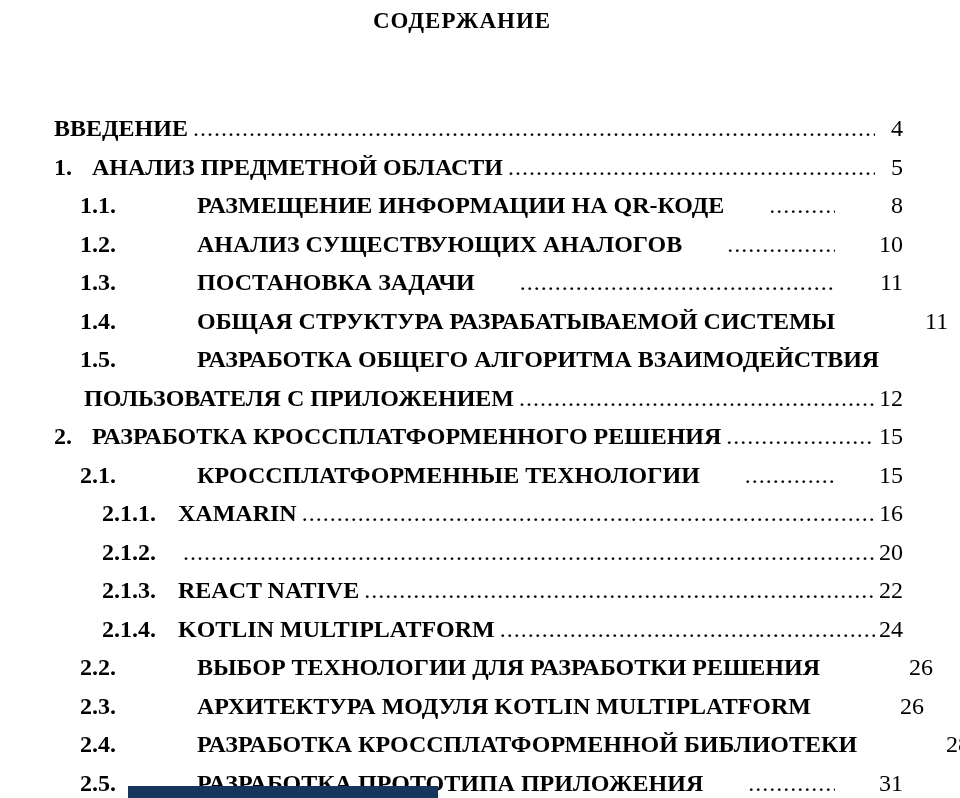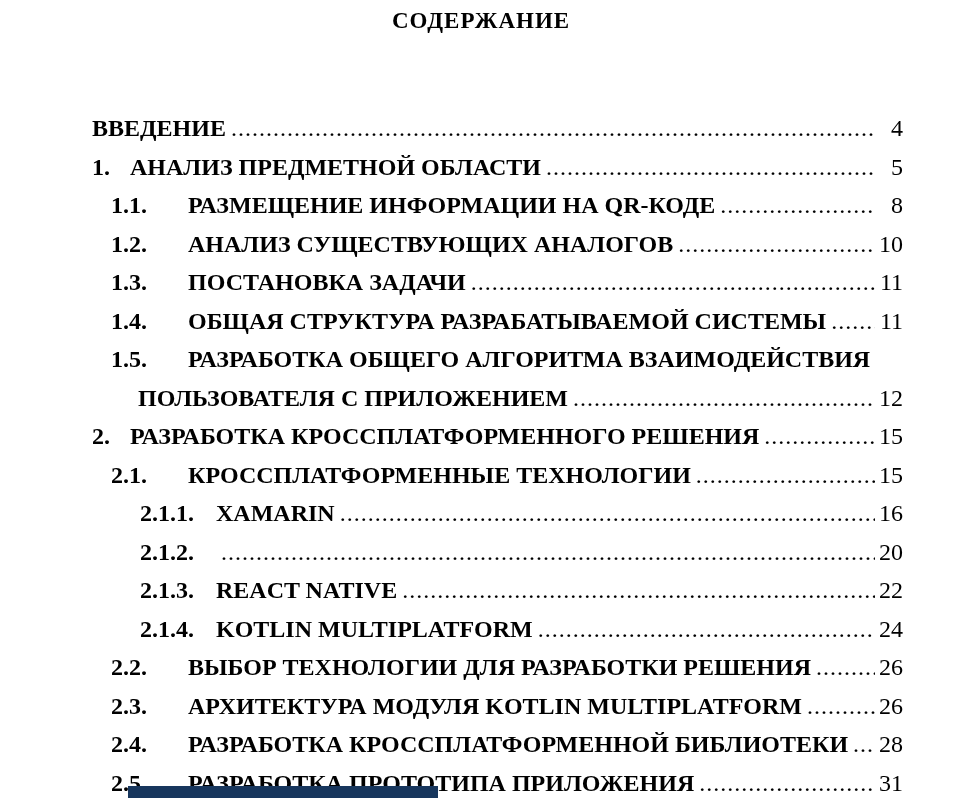--- a/index.html
+++ b/index.html
@@ -7,21 +7,21 @@
   body {
     background: #ffffff;
     color: #000000;
     font-family: "Liberation Serif", "DejaVu Serif", serif;
     overflow: hidden;
     position: relative;
   }
   .page {
     width: 960px;
     height: 798px;
-    padding: 6px 57px 0 92px;
+    padding: 6px 57px 0 54px;
   }
   .doc-title {
     margin-left: -90px;
     margin-right: -57px;
     text-align: center;
     font-weight: bold;
     font-size: 23px;
     letter-spacing: 1px;
     line-height: 30px;
     margin-bottom: 73px;
@@ -48,25 +48,25 @@
     content: "..........................................................................................................................................................................";
   }
   .toc-page {
     flex: none;
     font-weight: normal;
     min-width: 26px;
     text-align: right;
     white-space: nowrap;
   }
   .l1 .toc-num { width: 38px; }
-  .l2 { margin-left: 19px; }
+  .l2 { margin-left: 26px; gap: 40px; }
   .l2 .toc-num { width: 77px; }
   .l3 { margin-left: 48px; }
   .l3 .toc-num { width: 76px; }
-  .cont { margin-left: 46px; }
+  .cont { margin-left: 30px; }
   .nolead .toc-dots::after { content: ""; }
   .selection-bar {
     position: absolute;
     left: 128px;
     top: 786px;
     width: 310px;
     height: 14px;
     background: #17365d;
   }
 </style>

